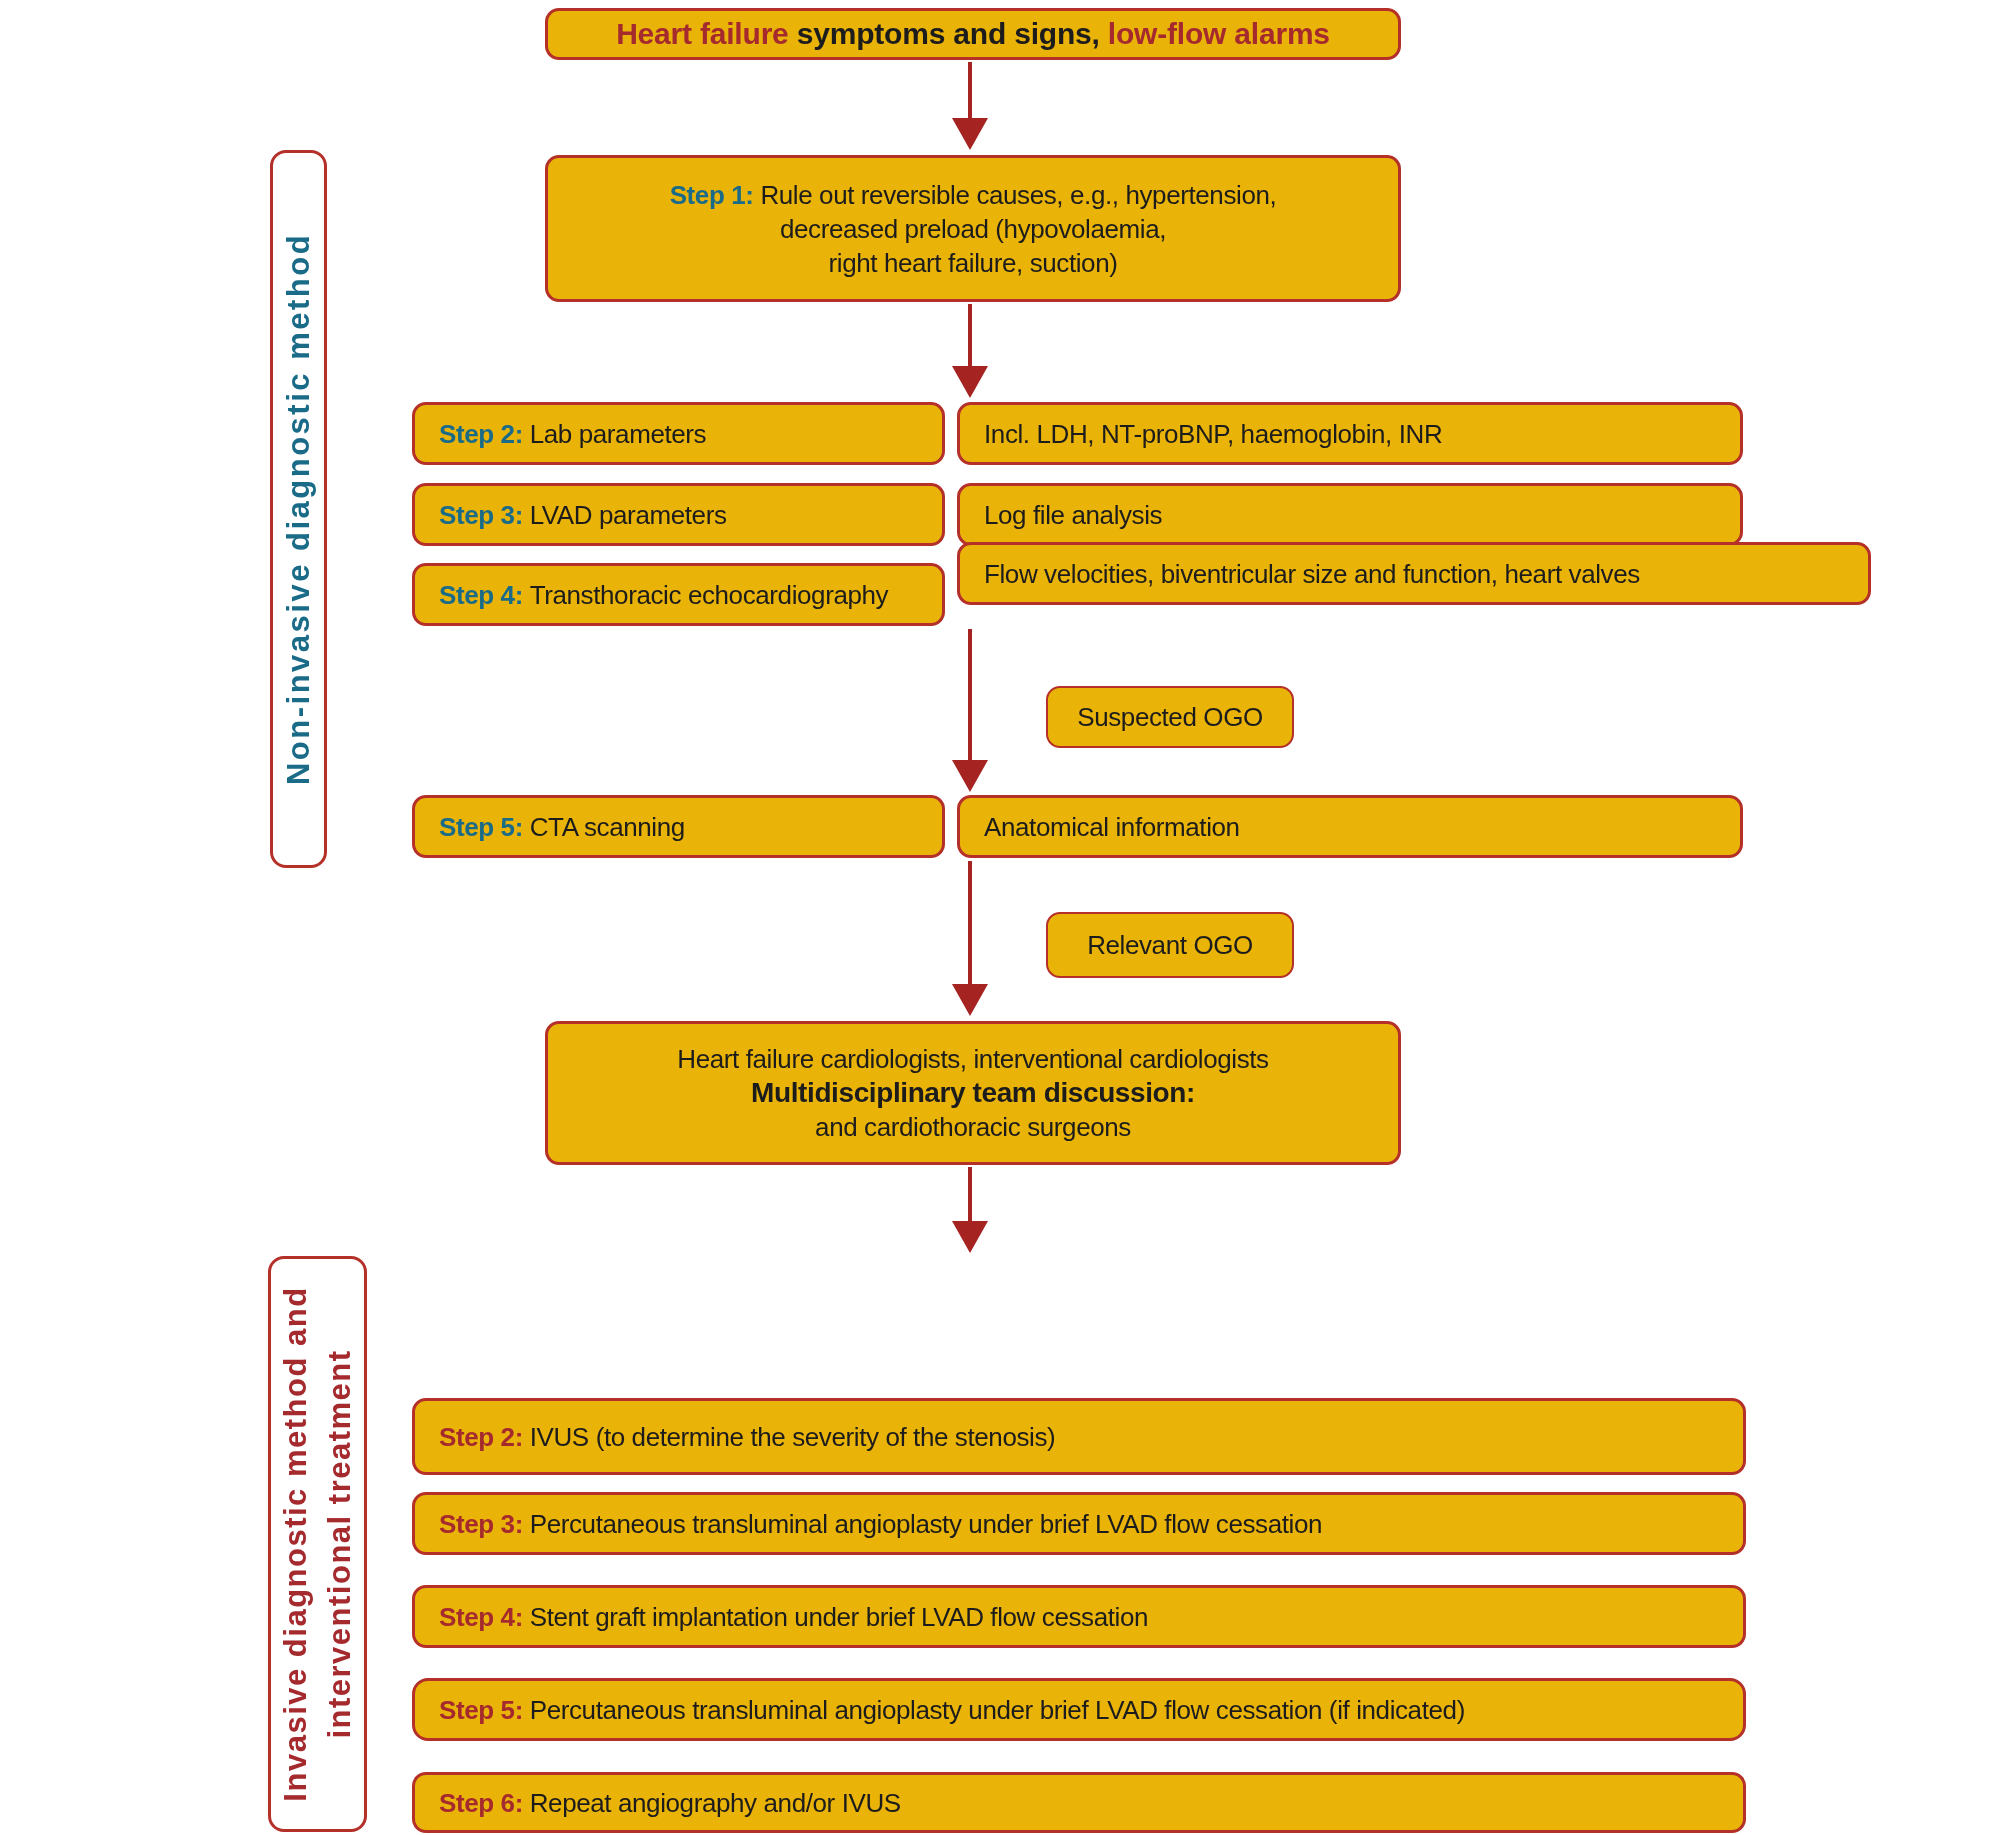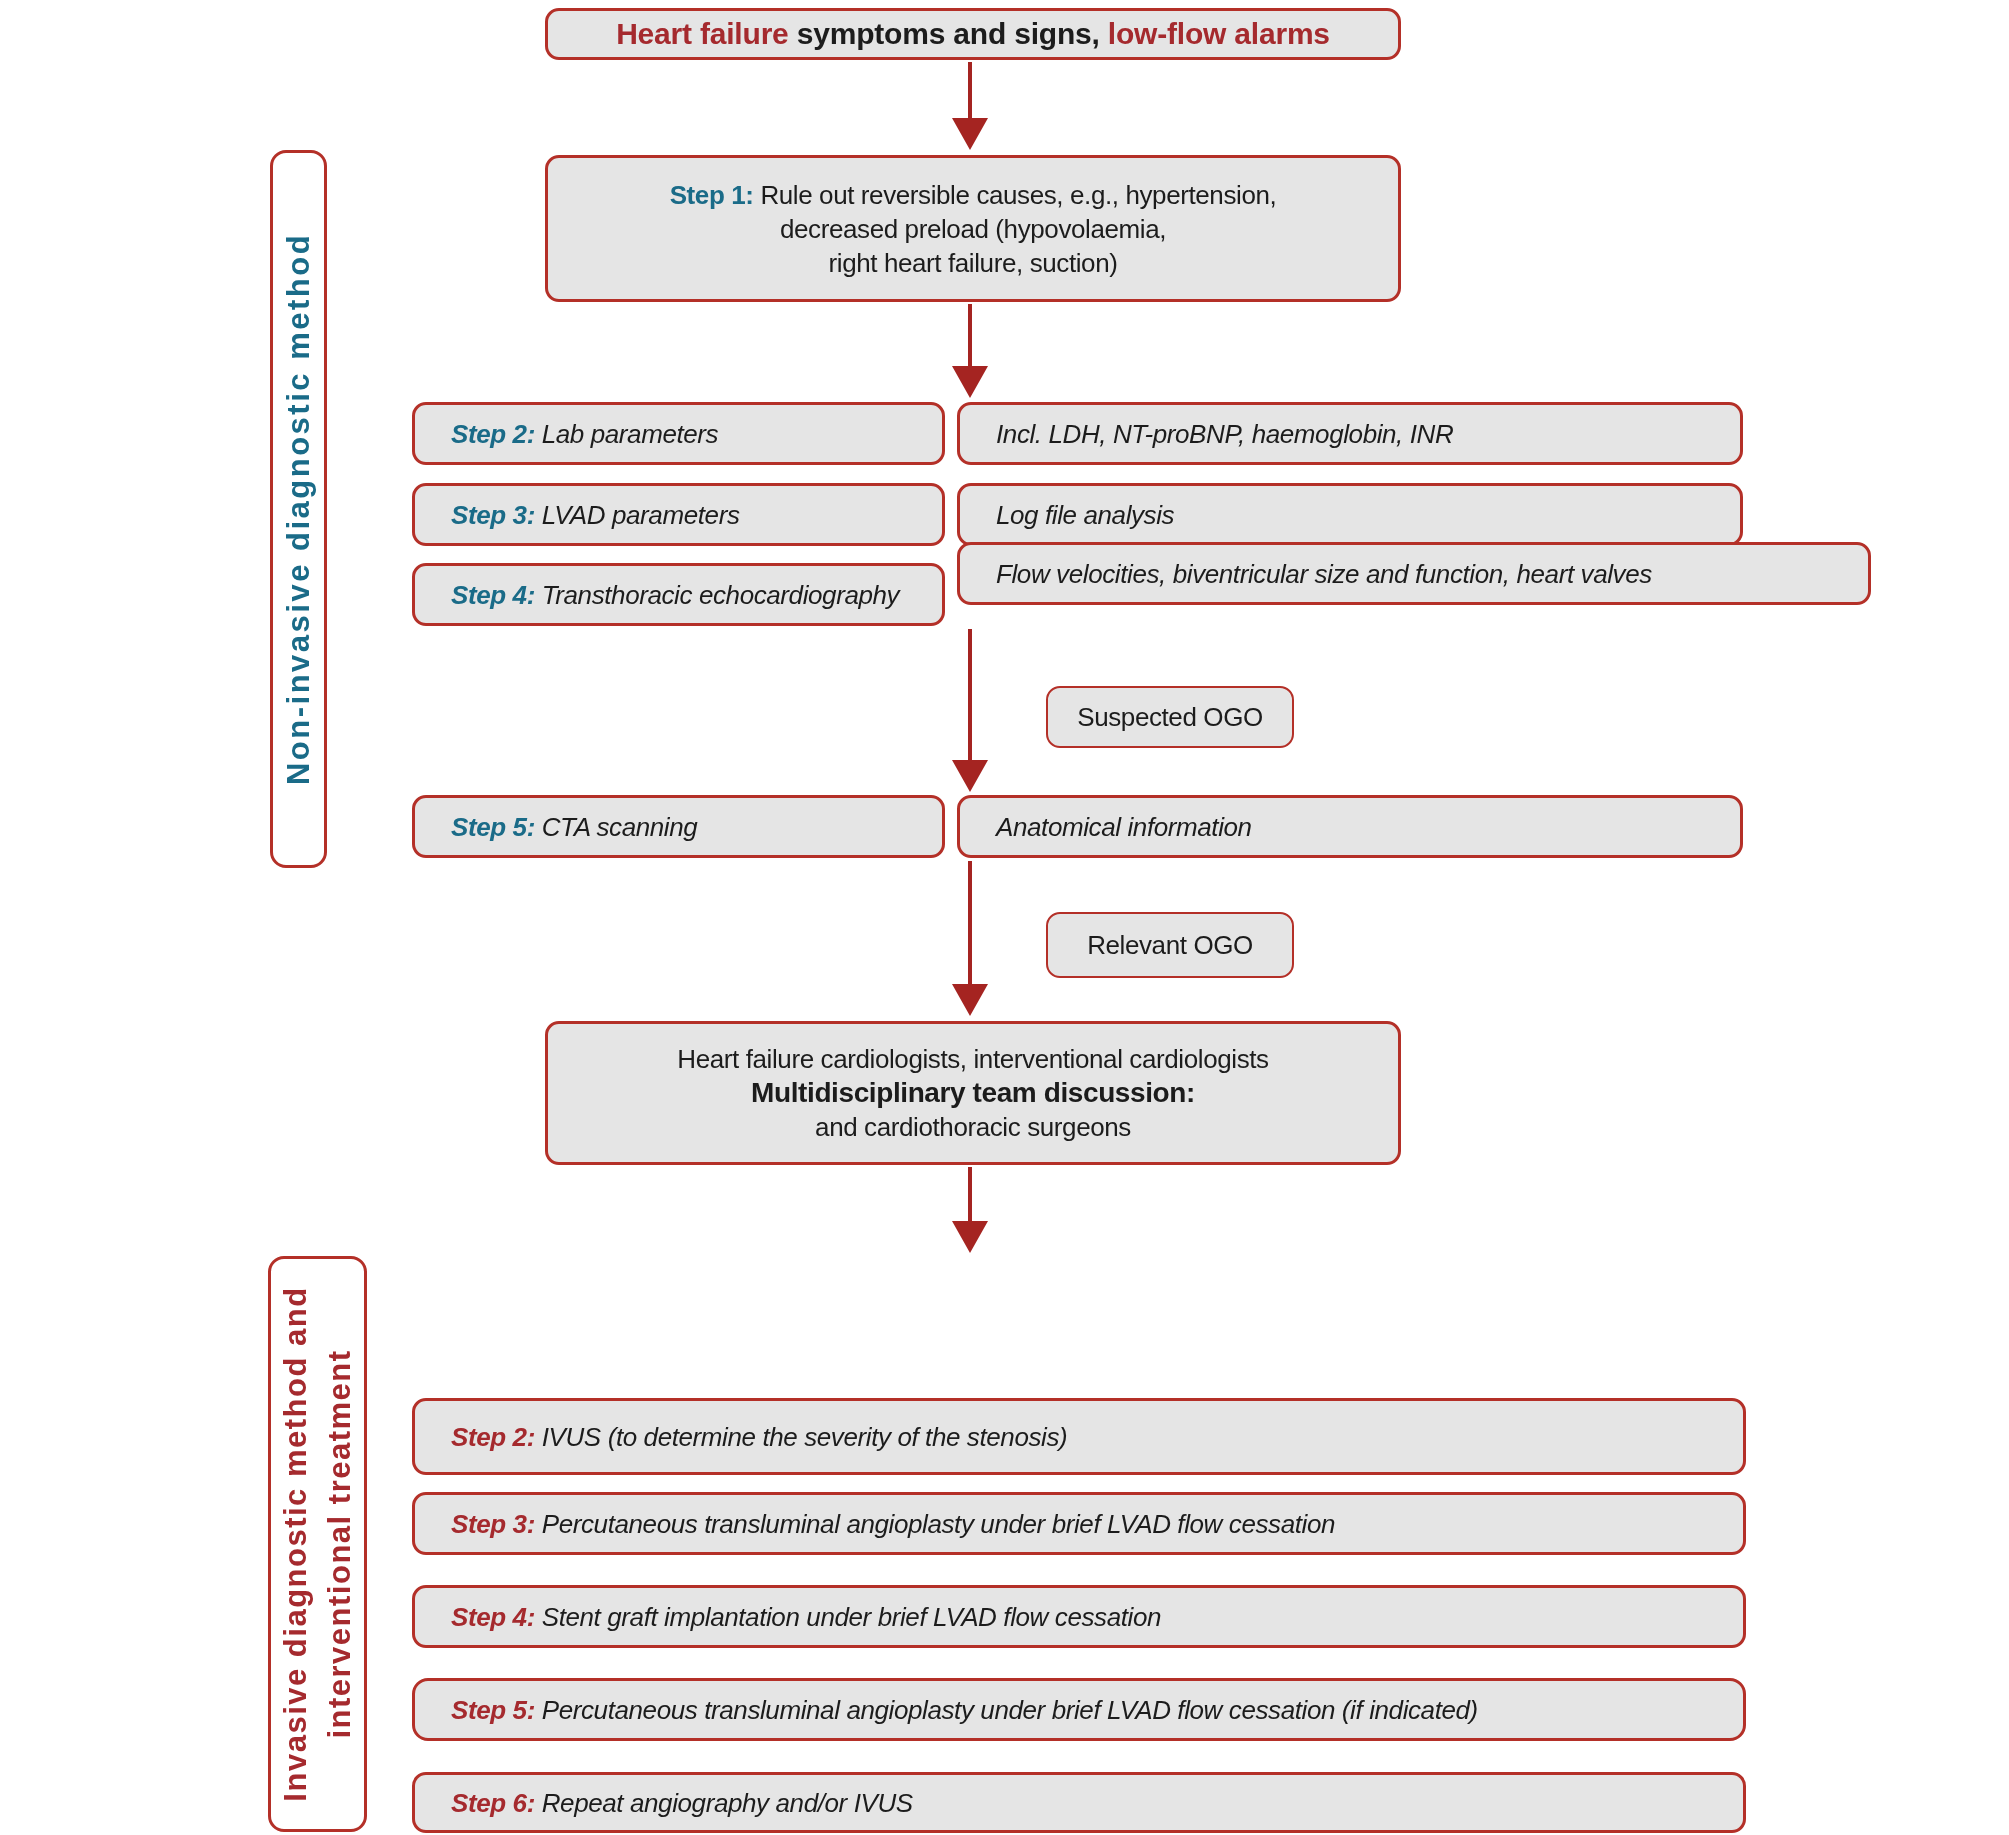--- a/index.html
+++ b/index.html
@@ -15,27 +15,27 @@
     width:2009px;height:1835px;
     background:#ffffff;
     font-family:"Liberation Sans", sans-serif;
     color:var(--ink);
     overflow:hidden;
   }
   .box{
     position:absolute;
     border:3px solid var(--border-red);
     border-radius:14px;
-    background:#e5e5e5;
+    background:#eab308;
     box-sizing:border-box;
     display:flex;
     align-items:center;
   }
   .center{justify-content:center;text-align:center;}
-  .left-pad{padding-left:36px;padding-right:12px;font-style:italic;}
+  .left-pad{padding-left:24px;padding-right:12px;}
   .nowrap{white-space:nowrap;}
   .t{font-size:26px;letter-spacing:-0.4px;line-height:34px;}
   .title-t{font-size:30px;font-weight:bold;letter-spacing:-0.2px;}
   .bold{font-weight:bold;}
   .teal{color:var(--teal);font-weight:bold;}
   .red{color:var(--text-red);font-weight:bold;}
   .multiline{flex-direction:column;justify-content:center;}
   .multiline .line{width:100%;text-align:center;}
   
   .arrow{

